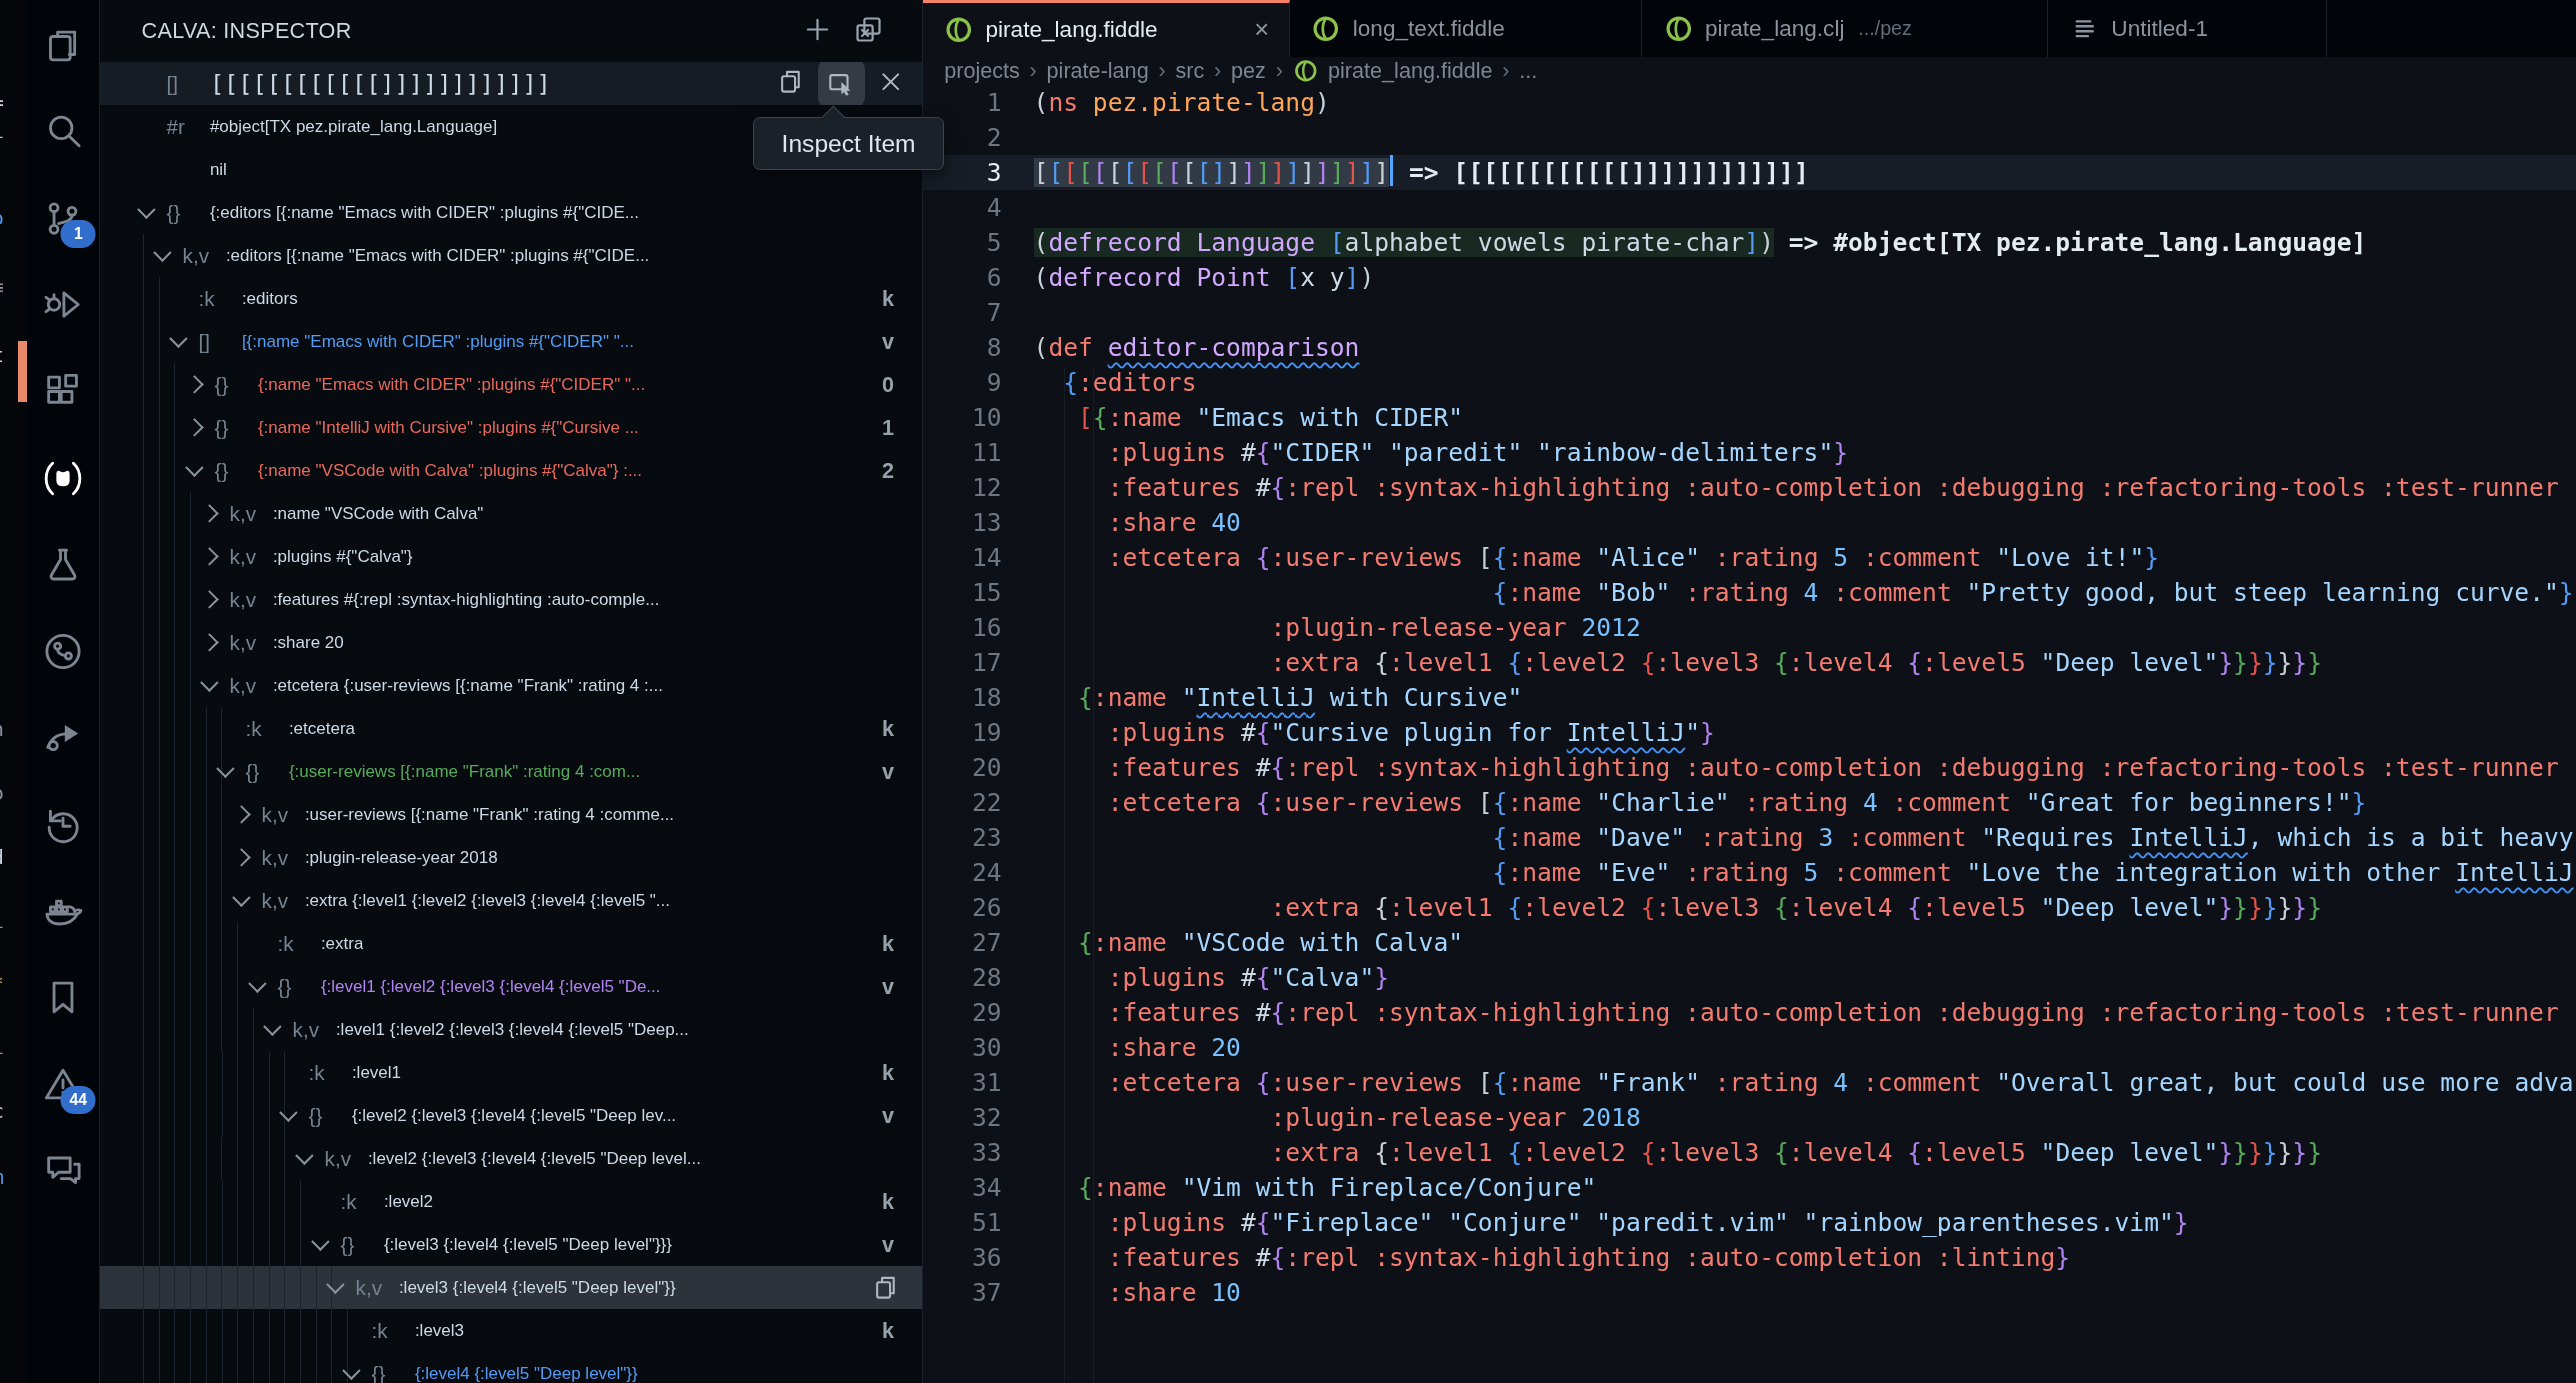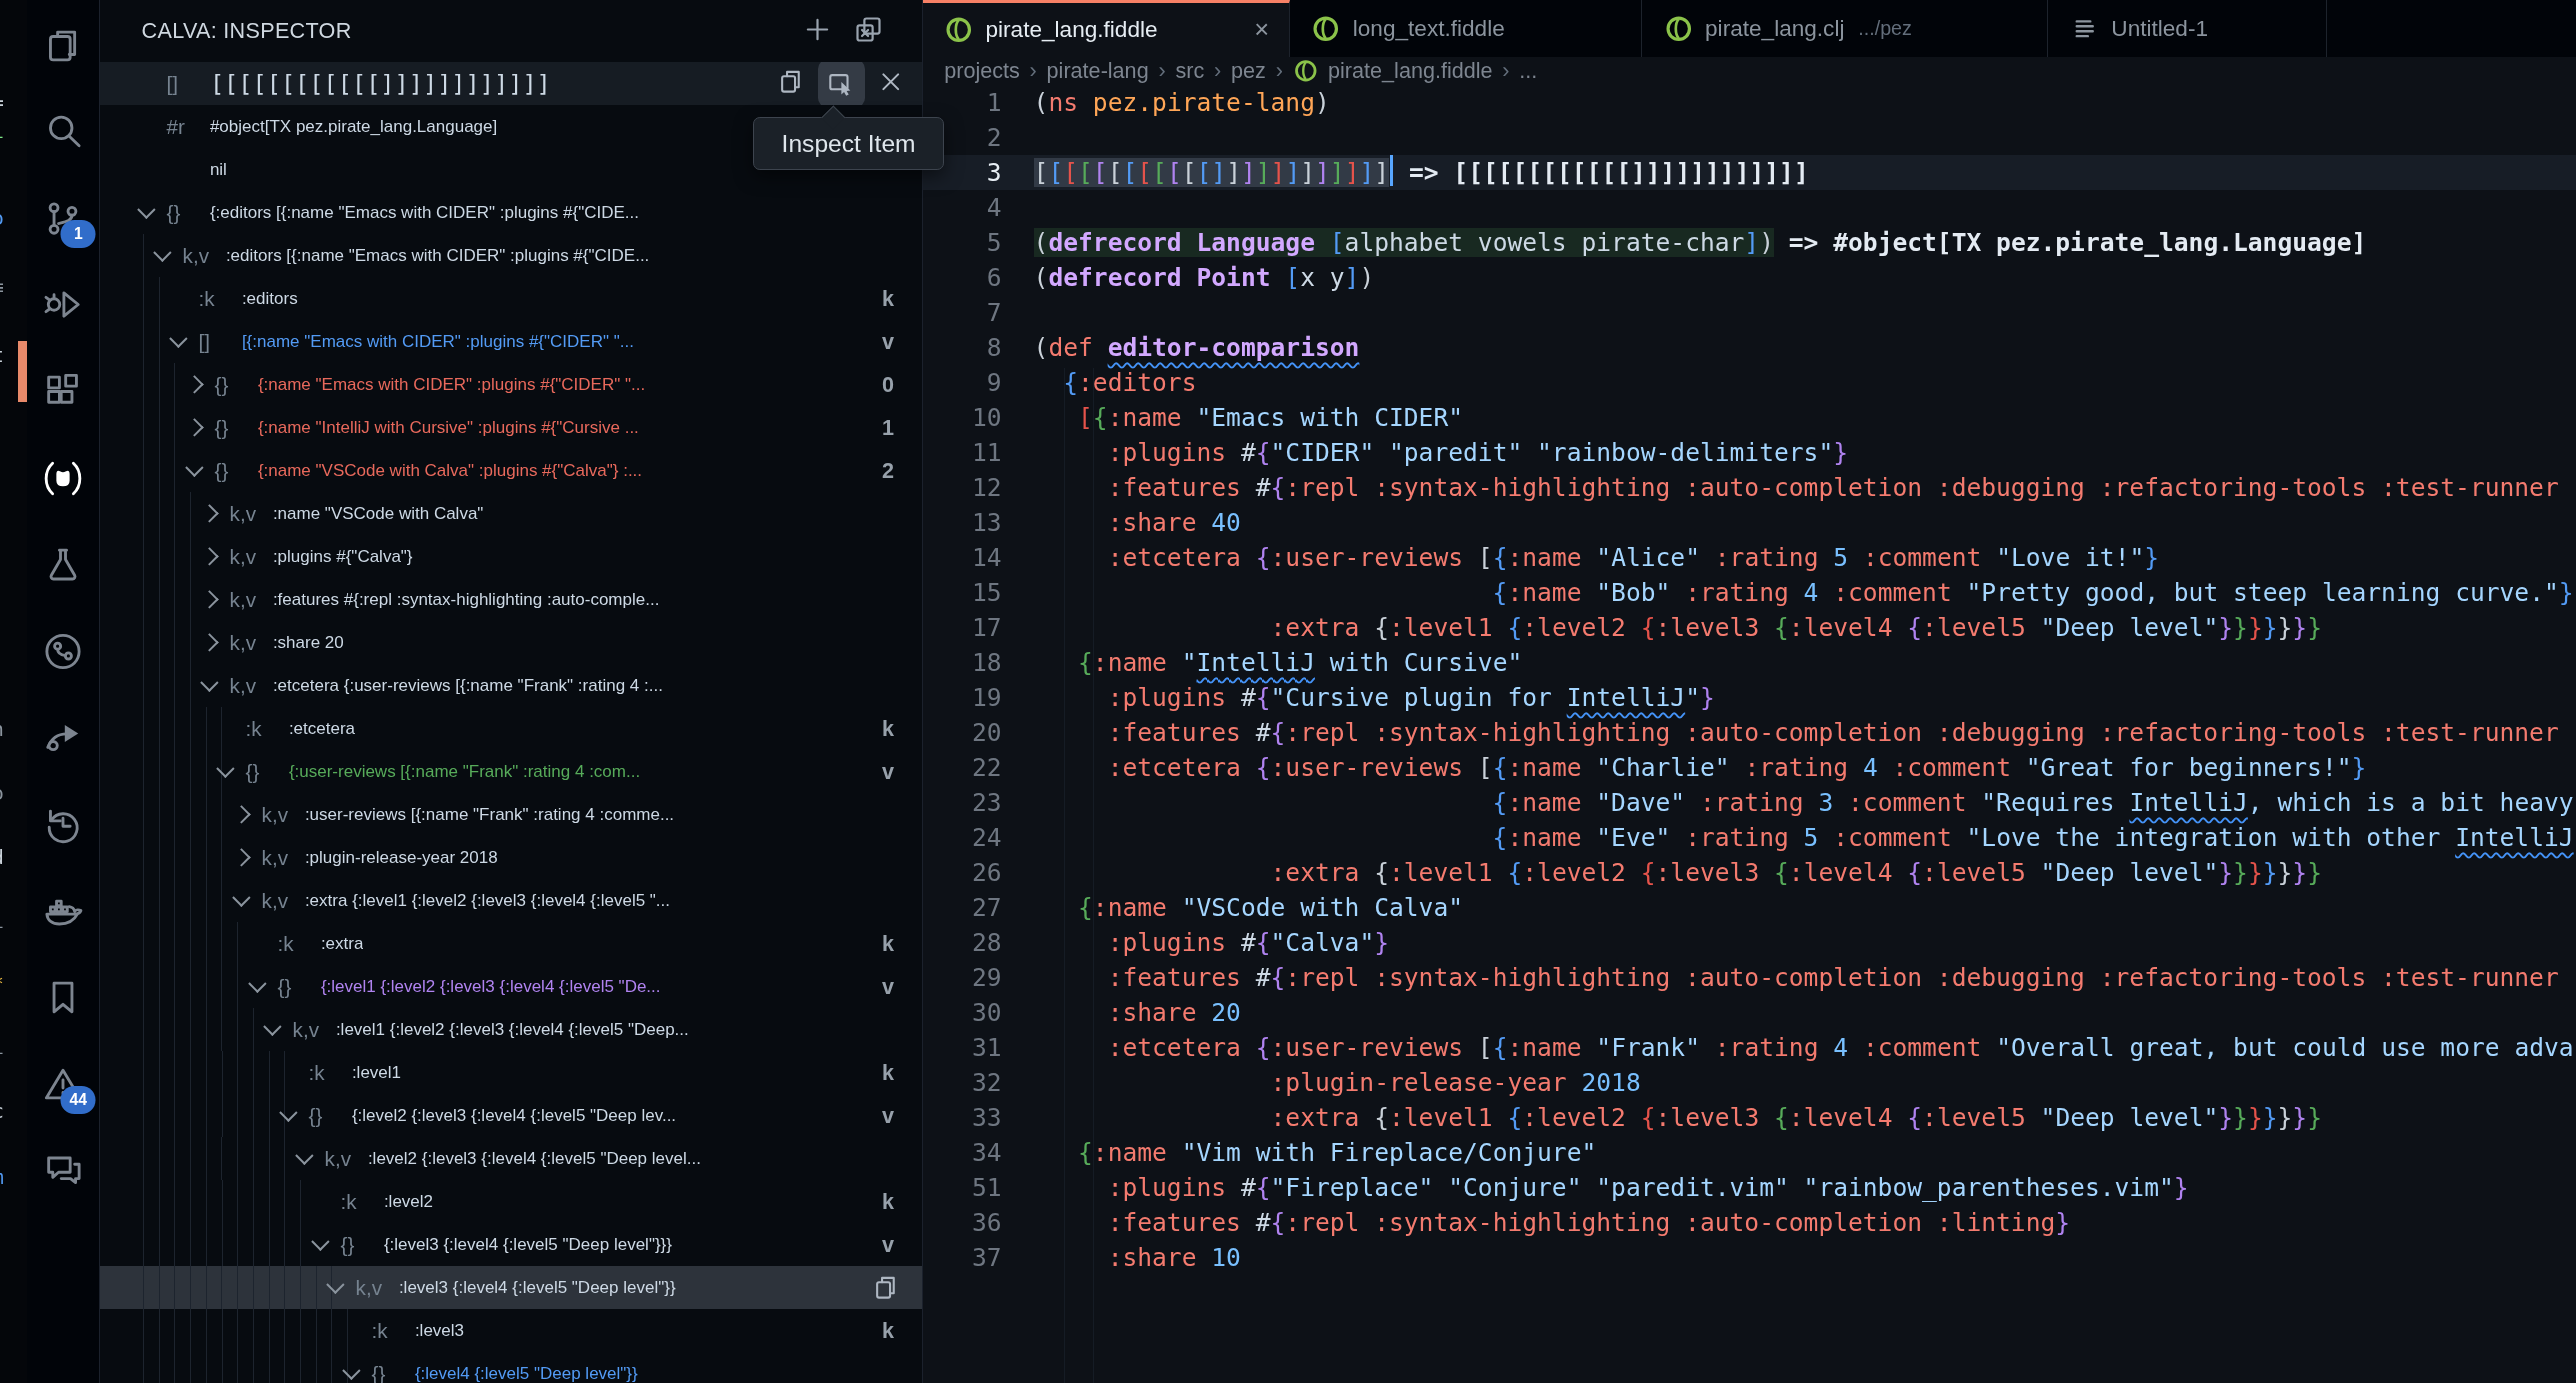--- a/index.html
+++ b/index.html
@@ -65,21 +65,21 @@
   #crumbs .sep{color:#636e7b;font-size:21.6px;}
   #crumbs .cicon{width:25.6px;height:25.6px;}
   
   #code{flex:1;position:relative;overflow:hidden;font-family:"DejaVu Sans Mono",monospace;font-size:24.6px;}
   .iguide{position:absolute;width:1px;background:#151c25;top:283px;bottom:0;}
   .codeline{position:relative;height:35px;line-height:35px;display:flex;white-space:pre;}
   .codeline.cur{background:var(--current_line);}
   .ln{flex:none;width:79px;text-align:right;color:var(--gutter);user-select:none;}
   .ct{flex:none;margin-left:32px;}
   .c-d{color:#cdd9e5;} .c-k{color:var(--keyword);} .c-s{color:var(--string);}
-  .c-n{color:var(--number);} .c-p{color:var(--symbol);font-weight:bold;} .c-o{color:var(--namespace);}
+  .c-n{color:var(--number);} .c-p{color:var(--symbol);} .c-o{color:var(--namespace);}
   .c-w{color:var(--rb_white);} .c-b{color:var(--rb_blue);} .c-r{color:var(--rb_red);}
   .c-g{color:var(--rb_green);} .c-v{color:var(--rb_purple);}
   .res{color:#e4ebf3;font-weight:600;}
   .S{background:var(--selection);}
   .E{background:var(--eval_bg);}
   .U{text-decoration:underline wavy var(--wavy) 2px;text-underline-offset:5.9px;}
   .cursorbar{display:inline-block;width:3px;height:31.5px;background:var(--cursor);
              vertical-align:-5.9px;margin:0 1px;}
   
   #tooltip{position:absolute;left:753px;top:117px;height:51px;background:#1b2128;
@@ -549,20 +549,21 @@
         <div class="codeline"><span class="ln">6</span><span class="ct"><span class="c-w">(</span><span class="c-p">defrecord</span><span class="c-d"> </span><span class="c-p">Point</span><span class="c-d"> </span><span class="c-b">[</span><span class="c-d">x y</span><span class="c-b">]</span><span class="c-w">)</span></span></div>
         <div class="codeline"><span class="ln">7</span><span class="ct"></span></div>
         <div class="codeline"><span class="ln">8</span><span class="ct"><span class="c-w">(</span><span class="c-k">def</span><span class="c-d"> </span><span class="c-p U">editor-comparison</span></span></div>
         <div class="codeline"><span class="ln">9</span><span class="ct"><span class="c-d">  </span><span class="c-b">{</span><span class="c-k">:editors</span></span></div>
         <div class="codeline"><span class="ln">10</span><span class="ct"><span class="c-d">   </span><span class="c-r">[</span><span class="c-g">{</span><span class="c-k">:name</span><span class="c-d"> </span><span class="c-s">"Emacs with CIDER"</span></span></div>
         <div class="codeline"><span class="ln">11</span><span class="ct"><span class="c-d">     </span><span class="c-k">:plugins</span><span class="c-d"> #</span><span class="c-v">{</span><span class="c-s">"CIDER" "paredit" "rainbow-delimiters"</span><span class="c-v">}</span></span></div>
         <div class="codeline"><span class="ln">12</span><span class="ct"><span class="c-d">     </span><span class="c-k">:features</span><span class="c-d"> #</span><span class="c-v">{</span><span class="c-k">:repl :syntax-highlighting :auto-completion :debugging :refactoring-tools :test-runner :linting</span></span></div>
         <div class="codeline"><span class="ln">13</span><span class="ct"><span class="c-d">     </span><span class="c-k">:share</span><span class="c-d"> </span><span class="c-n">40</span></span></div>
         <div class="codeline"><span class="ln">14</span><span class="ct"><span class="c-d">     </span><span class="c-k">:etcetera</span><span class="c-d"> </span><span class="c-v">{</span><span class="c-k">:user-reviews</span><span class="c-d"> </span><span class="c-w">[</span><span class="c-b">{</span><span class="c-k">:name</span><span class="c-d"> </span><span class="c-s">"Alice"</span><span class="c-d"> </span><span class="c-k">:rating</span><span class="c-d"> </span><span class="c-n">5</span><span class="c-d"> </span><span class="c-k">:comment</span><span class="c-d"> </span><span class="c-s">"Love it!"</span><span class="c-b">}</span></span></div>
         <div class="codeline"><span class="ln">15</span><span class="ct"><span class="c-d">                               </span><span class="c-b">{</span><span class="c-k">:name</span><span class="c-d"> </span><span class="c-s">"Bob"</span><span class="c-d"> </span><span class="c-k">:rating</span><span class="c-d"> </span><span class="c-n">4</span><span class="c-d"> </span><span class="c-k">:comment</span><span class="c-d"> </span><span class="c-s">"Pretty good, but steep learning curve."</span><span class="c-b">}</span><span class="c-w">]</span></span></div>
+        <div class="codeline"><span class="ln">16</span><span class="ct"><span class="c-d">                </span><span class="c-k">:plugin-release-year</span><span class="c-d"> </span><span class="c-n">2012</span></span></div>
         <div class="codeline"><span class="ln">17</span><span class="ct"><span class="c-d">                </span><span class="c-k">:extra</span><span class="c-d"> </span><span class="c-w">{</span><span class="c-k">:level1</span><span class="c-d"> </span><span class="c-b">{</span><span class="c-k">:level2</span><span class="c-d"> </span><span class="c-r">{</span><span class="c-k">:level3</span><span class="c-d"> </span><span class="c-g">{</span><span class="c-k">:level4</span><span class="c-d"> </span><span class="c-v">{</span><span class="c-k">:level5</span><span class="c-d"> </span><span class="c-s">"Deep level"</span><span class="c-v">}</span><span class="c-g">}</span><span class="c-r">}</span><span class="c-b">}</span><span class="c-w">}</span><span class="c-v">}</span><span class="c-g">}</span></span></div>
         <div class="codeline"><span class="ln">18</span><span class="ct"><span class="c-d">   </span><span class="c-g">{</span><span class="c-k">:name</span><span class="c-d"> </span><span class="c-s">"</span><span class="c-s U">IntelliJ</span><span class="c-s"> with Cursive"</span></span></div>
         <div class="codeline"><span class="ln">19</span><span class="ct"><span class="c-d">     </span><span class="c-k">:plugins</span><span class="c-d"> #</span><span class="c-v">{</span><span class="c-s">"Cursive plugin for </span><span class="c-s U">IntelliJ</span><span class="c-s">"</span><span class="c-v">}</span></span></div>
         <div class="codeline"><span class="ln">20</span><span class="ct"><span class="c-d">     </span><span class="c-k">:features</span><span class="c-d"> #</span><span class="c-v">{</span><span class="c-k">:repl :syntax-highlighting :auto-completion :debugging :refactoring-tools :test-runner :linting</span></span></div>
         <div class="codeline"><span class="ln">22</span><span class="ct"><span class="c-d">     </span><span class="c-k">:etcetera</span><span class="c-d"> </span><span class="c-v">{</span><span class="c-k">:user-reviews</span><span class="c-d"> </span><span class="c-w">[</span><span class="c-b">{</span><span class="c-k">:name</span><span class="c-d"> </span><span class="c-s">"Charlie"</span><span class="c-d"> </span><span class="c-k">:rating</span><span class="c-d"> </span><span class="c-n">4</span><span class="c-d"> </span><span class="c-k">:comment</span><span class="c-d"> </span><span class="c-s">"Great for beginners!"</span><span class="c-b">}</span></span></div>
         <div class="codeline"><span class="ln">23</span><span class="ct"><span class="c-d">                               </span><span class="c-b">{</span><span class="c-k">:name</span><span class="c-d"> </span><span class="c-s">"Dave"</span><span class="c-d"> </span><span class="c-k">:rating</span><span class="c-d"> </span><span class="c-n">3</span><span class="c-d"> </span><span class="c-k">:comment</span><span class="c-d"> </span><span class="c-s">"Requires </span><span class="c-s U">IntelliJ</span><span class="c-s">, which is a bit heavy."</span></span></div>
         <div class="codeline"><span class="ln">24</span><span class="ct"><span class="c-d">                               </span><span class="c-b">{</span><span class="c-k">:name</span><span class="c-d"> </span><span class="c-s">"Eve"</span><span class="c-d"> </span><span class="c-k">:rating</span><span class="c-d"> </span><span class="c-n">5</span><span class="c-d"> </span><span class="c-k">:comment</span><span class="c-d"> </span><span class="c-s">"Love the integration with other </span><span class="c-s U">IntelliJ</span><span class="c-s"> features."</span></span></div>
         <div class="codeline"><span class="ln">26</span><span class="ct"><span class="c-d">                </span><span class="c-k">:extra</span><span class="c-d"> </span><span class="c-w">{</span><span class="c-k">:level1</span><span class="c-d"> </span><span class="c-b">{</span><span class="c-k">:level2</span><span class="c-d"> </span><span class="c-r">{</span><span class="c-k">:level3</span><span class="c-d"> </span><span class="c-g">{</span><span class="c-k">:level4</span><span class="c-d"> </span><span class="c-v">{</span><span class="c-k">:level5</span><span class="c-d"> </span><span class="c-s">"Deep level"</span><span class="c-v">}</span><span class="c-g">}</span><span class="c-r">}</span><span class="c-b">}</span><span class="c-w">}</span><span class="c-v">}</span><span class="c-g">}</span></span></div>
         <div class="codeline"><span class="ln">27</span><span class="ct"><span class="c-d">   </span><span class="c-g">{</span><span class="c-k">:name</span><span class="c-d"> </span><span class="c-s">"VSCode with Calva"</span></span></div>
         <div class="codeline"><span class="ln">28</span><span class="ct"><span class="c-d">     </span><span class="c-k">:plugins</span><span class="c-d"> #</span><span class="c-v">{</span><span class="c-s">"Calva"</span><span class="c-v">}</span></span></div>

